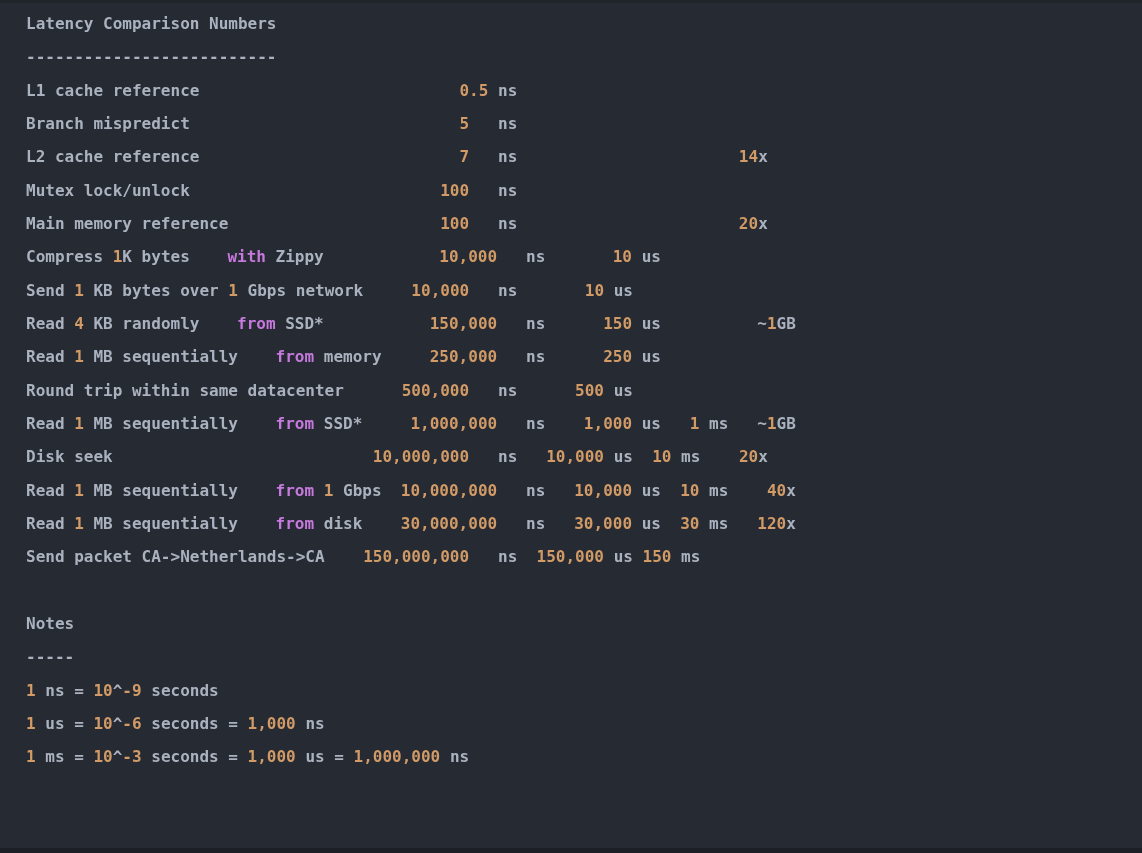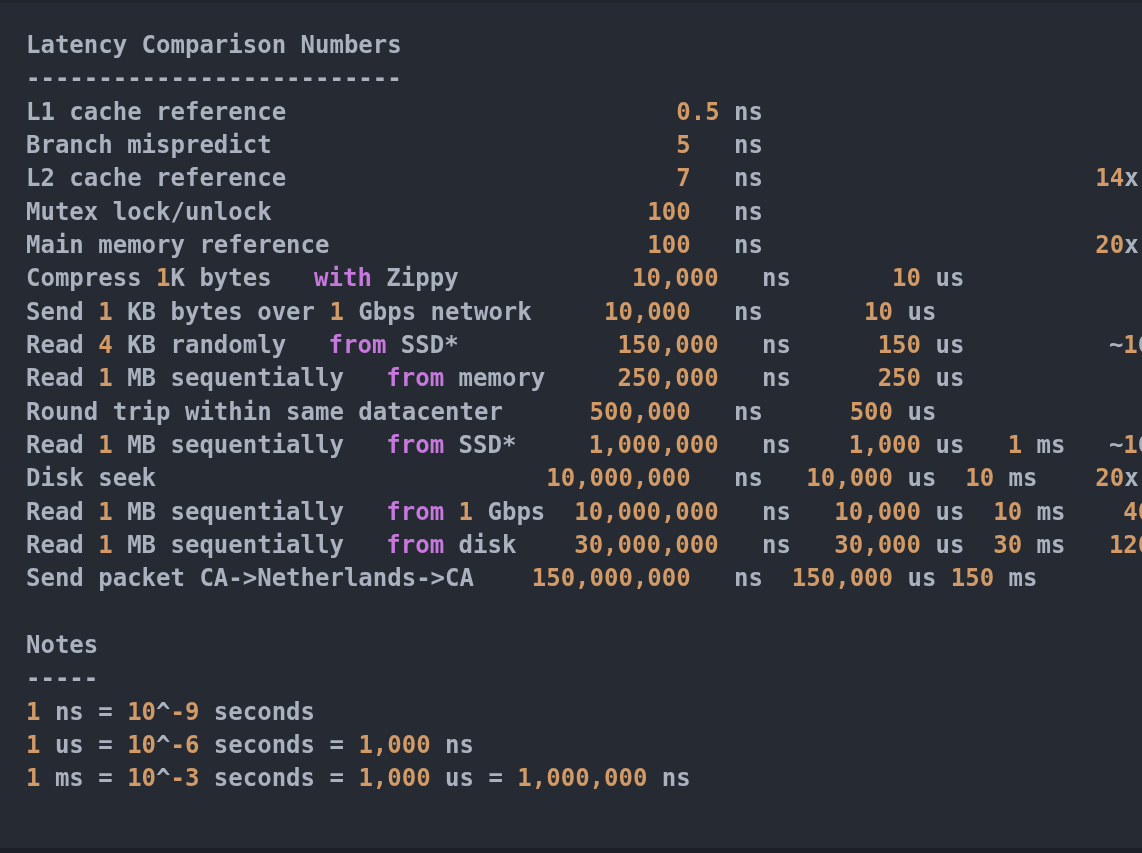--- a/index.html
+++ b/index.html
@@ -6,23 +6,23 @@
   body {
     width: 1142px;
     height: 853px;
     background: var(--bg, #262b33);
     overflow: hidden;
     position: relative;
   }
   #screen { position: absolute; inset: 0; }
   #term {
     margin: 0;
-    padding: 29px 0 0 26px;
+    padding: 7px 0 0 26px;
     font-family: "DejaVu Sans Mono", monospace;
-    font-size: 24px;
+    font-size: 16px;
     line-height: 33.33px;
     font-weight: bold;
     color: var(--fg, #abb2bf);
     width: 1116px;
     overflow: hidden;
   }
   .line { white-space: pre; height: 33.33px; }
   .fg  { color: var(--fg,  #abb2bf); }
   .num { color: var(--num, #d19a66); }
   .kw  { color: var(--kw,  #c678dd); margin-left: 28px; }

